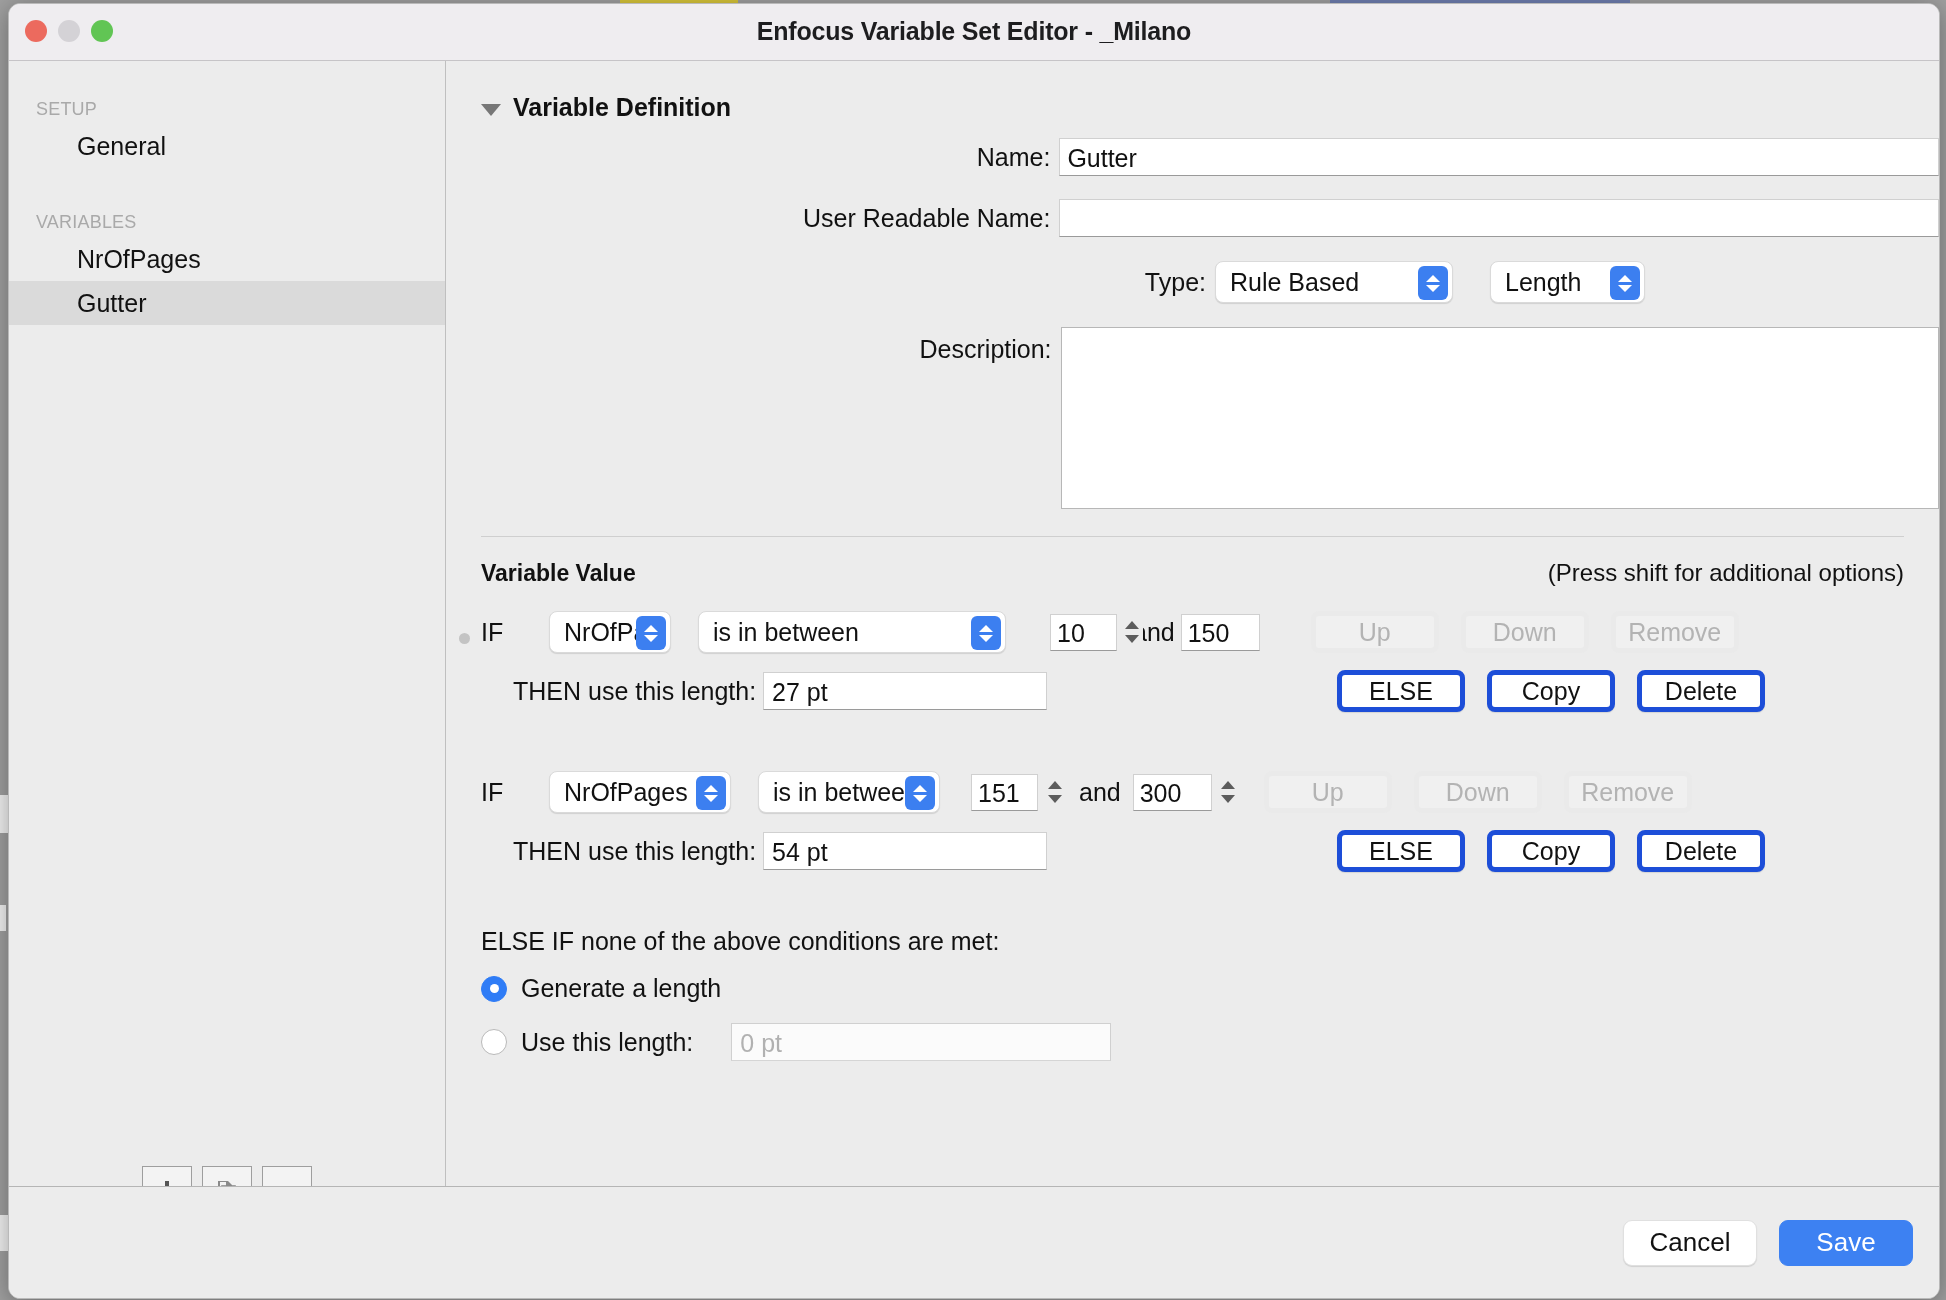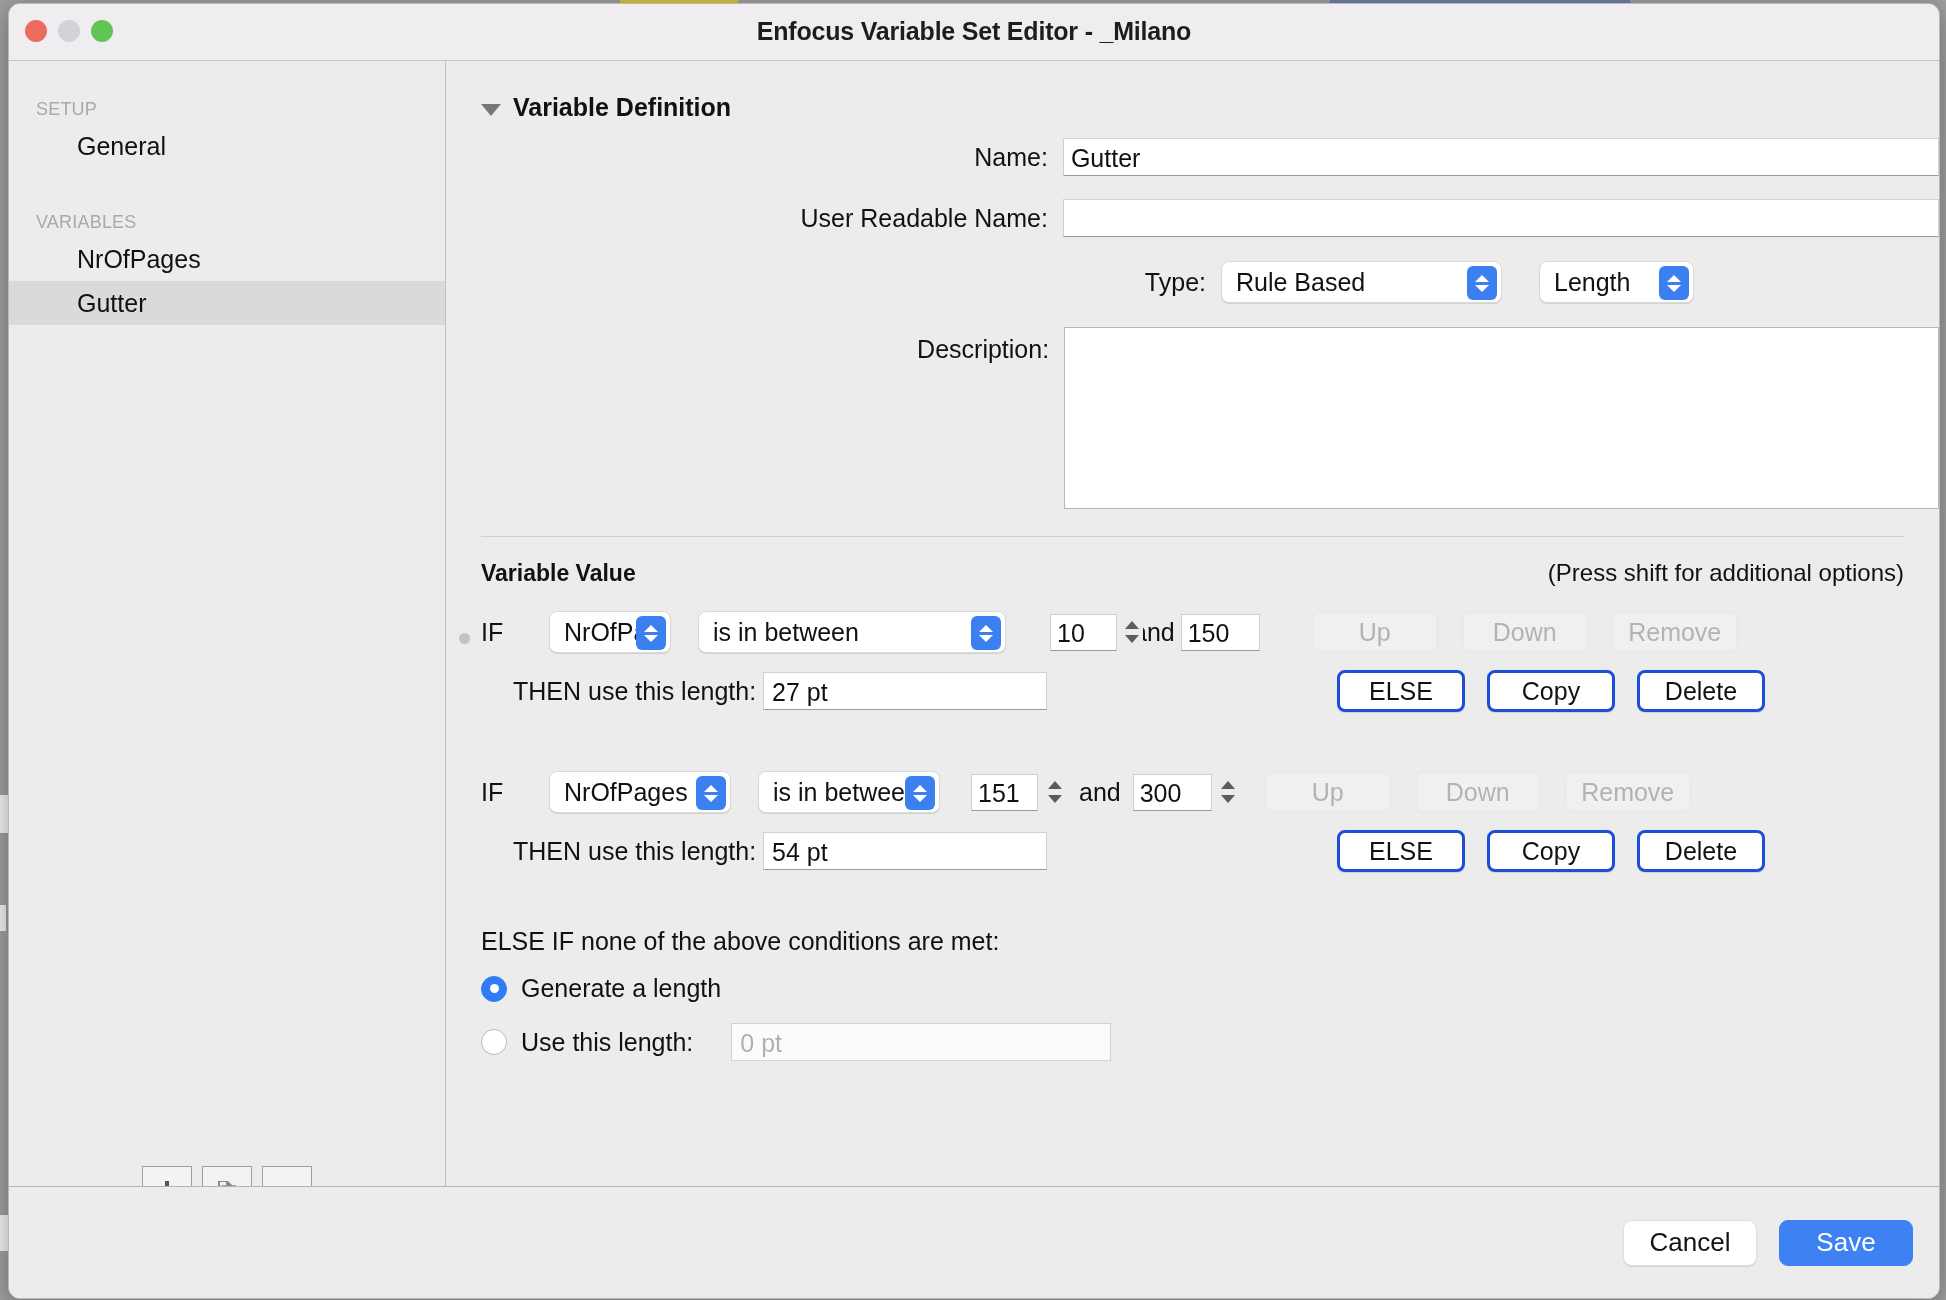--- a/index.html
+++ b/index.html
@@ -120,21 +120,21 @@
     border-left: 10px solid transparent;
     border-right: 10px solid transparent;
     border-top: 12px solid #777;
     margin-top: 4px;
   }
 
   .field-row { display: flex; align-items: center; margin-top: 16px; }
   .field-label {
     width: 760px;
     text-align: right;
-    padding-right: 15px;
+    padding-right: 9px;
     font-size: 25px;
     color: #111;
   }
   .field-label.top { align-self: flex-start; padding-top: 8px; }
 
   .text-input {
     height: 38px;
     background: #fff;
     border: 1px solid #d0d0d0;
     border-bottom: 1px solid #9a9a9a;
@@ -228,21 +228,21 @@
   }
   .gchev { width: 0; height: 0; border-left: 7px solid transparent; border-right: 7px solid transparent; }
   .gchev.up   { border-bottom: 8px solid #5c5c5c; }
   .gchev.down { border-top: 8px solid #5c5c5c; }
 
   .andlbl { font-size: 25px; color: #111; }
 
   .pbtn {
     height: 42px;
     background: #fff;
-    border: 3px solid #1d4ed8;
+    border: 5px solid #1d4ed8;
     border-radius: 8px;
     box-shadow: 0 1px 1px rgba(0,0,0,.10);
     font-size: 25px;
     color: #111;
     display: inline-flex; align-items: center; justify-content: center;
     box-sizing: border-box;
   }
   .pbtn.disabled {
     background: #f0f0f0;
     color: #b3b3b3;
@@ -373,21 +373,21 @@
           <div class="text-input grow">Gutter</div>
         </div>
 
         <div class="field-row" style="margin-top:23px;">
           <div class="field-label">User Readable Name:</div>
           <div class="text-input grow"></div>
         </div>
 
         <div class="field-row" style="margin-top:24px;">
           <div class="field-label">Type:</div>
-          <div class="select" style="width:281px;">
+          <div class="select" style="width:238px;">
             <span class="sel-text">Rule Based</span>
             <span class="stepper-blue">
               <i class="chev up"></i>
                 <i class="chev down"></i>
             </span>
           </div>
           <div class="select" style="width:155px; margin-left:37px;">
             <span class="sel-text">Length</span>
             <span class="stepper-blue">
               <i class="chev up"></i>

